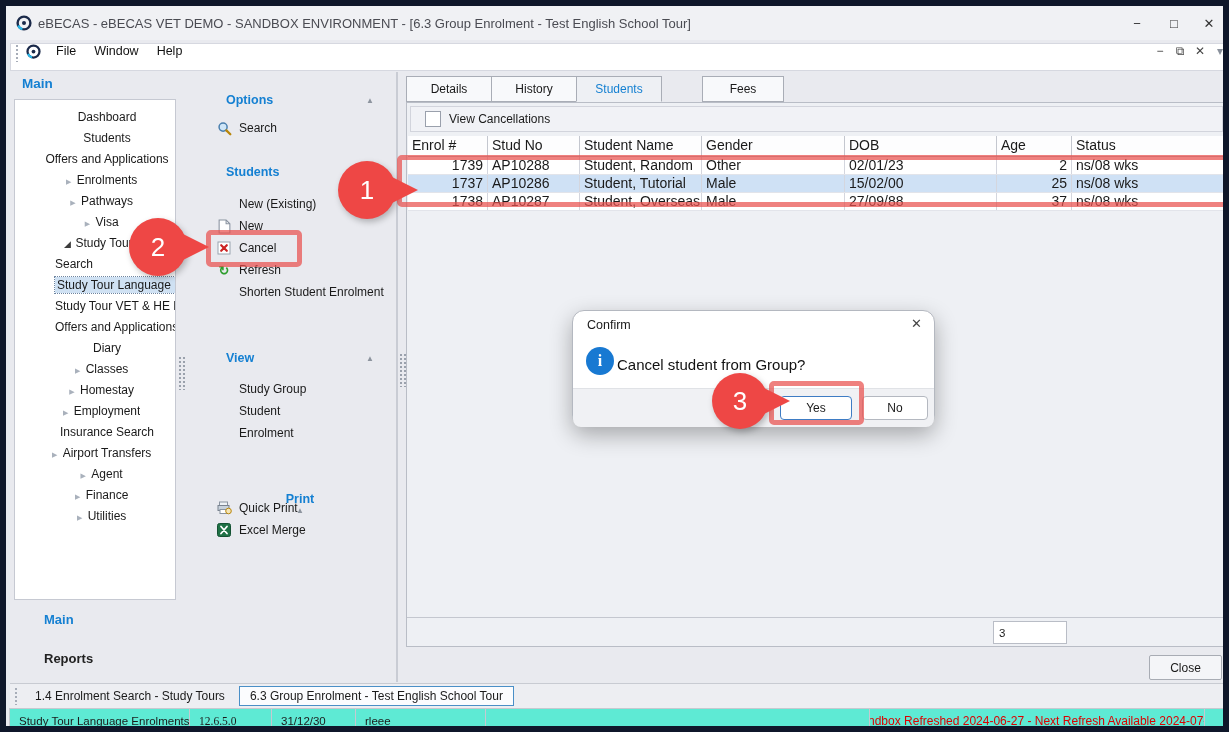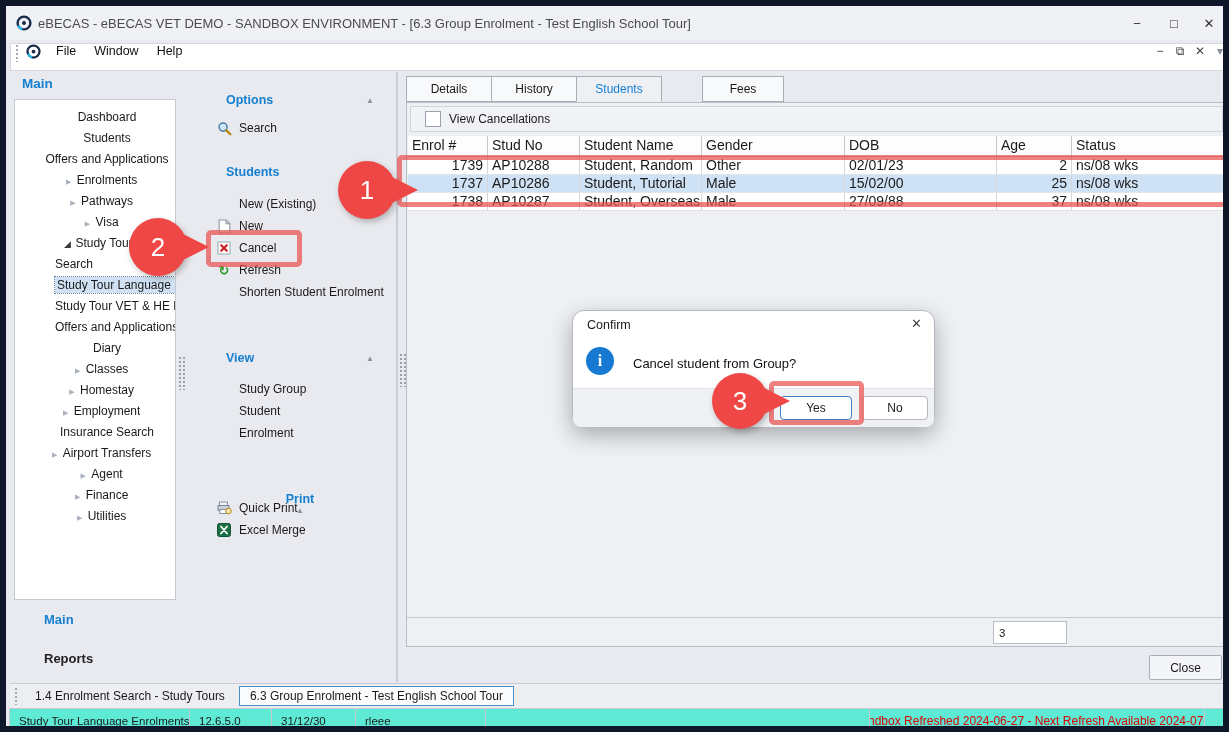--- a/index.html
+++ b/index.html
@@ -89,21 +89,21 @@
   .sb-red{color:#dd0000;font-size:12px;justify-content:center;border-left:1px solid #c6c9d0;}
 
   
   .dialog{left:566px;top:304px;width:363px;height:117px;background:#fff;border:1px solid #b4b8c0;
           border-radius:12px;box-shadow:0 8px 22px rgba(0,0,0,.3);box-sizing:border-box;}
   .dlg-title{position:absolute;left:14px;top:7px;font-size:12.5px;color:#1a1a1a;}
   .dlg-x{position:absolute;right:12px;top:5px;font-size:13px;color:#444;}
   .info-icon{position:absolute;left:13px;top:36px;width:28px;height:28px;border-radius:50%;
              background:#1879d2;color:#fff;display:flex;align-items:center;justify-content:center;
              font-size:16px;font-weight:bold;font-family:"Liberation Serif",serif;}
-  .dlg-msg{position:absolute;left:60px;top:45px;font-size:13px;color:#111;}
+  .dlg-msg{position:absolute;left:44px;top:45px;font-size:15px;color:#111;}
   .dlg-footer{position:absolute;left:0;top:77px;width:100%;height:39px;background:#f0f1f4;
               border-top:1px solid #e0e2e6;border-radius:0 0 8px 8px;box-sizing:border-box;}
   .dlg-btn{position:absolute;height:24px;background:#fff;border-radius:4px;display:flex;
            align-items:center;justify-content:center;font-size:12px;box-sizing:border-box;}
 
   
   .ann-rect{border:5px solid rgba(233,80,77,.72);border-radius:5px;box-sizing:border-box;z-index:40;}
   .callout{z-index:41;}
   .bubble{border-radius:50%;background:#ee4745;color:#fff;display:flex;align-items:center;
           justify-content:center;font-size:26px;box-shadow:2px 3px 6px rgba(0,0,0,.25);}
@@ -394,21 +394,21 @@
   </div>
 
   <div class="ab doctab-bar">
     <span class="grip"></span>
     <span class="doctab">1.4 Enrolment Search - Study Tours</span>
     <span class="doctab active" style="margin-left:4px;">6.3 Group Enrolment - Test English School Tour</span>
   </div>
 
   <div class="ab statusbar">
     <span class="sb-cell" style="width:180px;">Study Tour Language Enrolments</span>
-    <span class="sb-cell" style="width:82px;">12.6.5.0</span>
+    <span class="sb-cell" style="width:82px;font-family:Liberation Serif, serif;">12.6.5.0</span>
     <span class="sb-cell" style="width:84px;">31/12/30</span>
     <span class="sb-cell" style="width:130px;">rleee</span>
     <span class="sb-cell" style="width:383px;border-right:none;"></span>
     <span class="sb-cell sb-red" style="width:336px;">Sandbox Refreshed 2024-06-27 - Next Refresh Available 2024-07-27</span>
   </div>
 
   <div class="ab dialog">
     <span class="dlg-title">Confirm</span>
     <span class="dlg-x">✕</span>
     <span class="info-icon">i</span>

